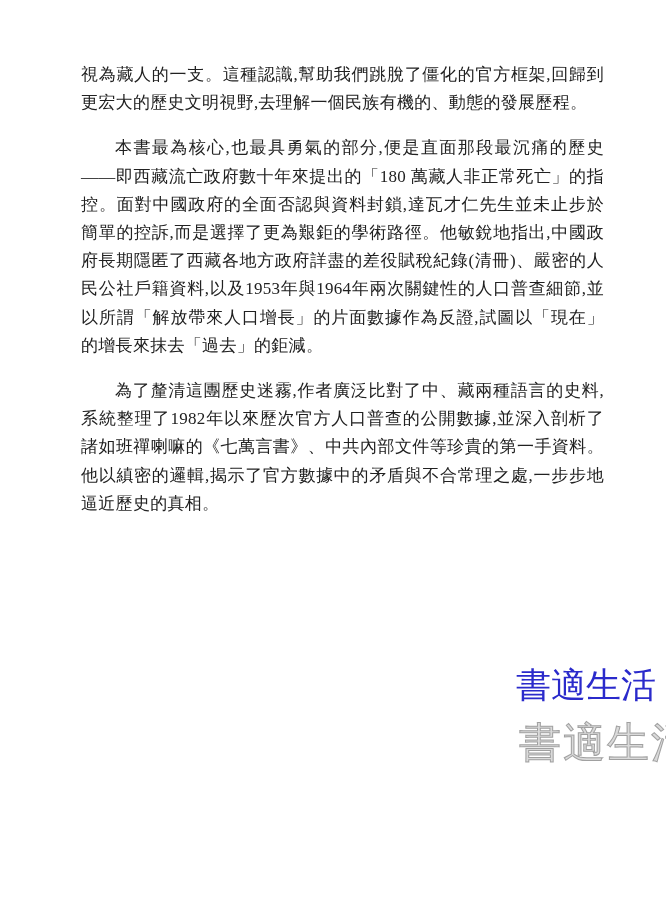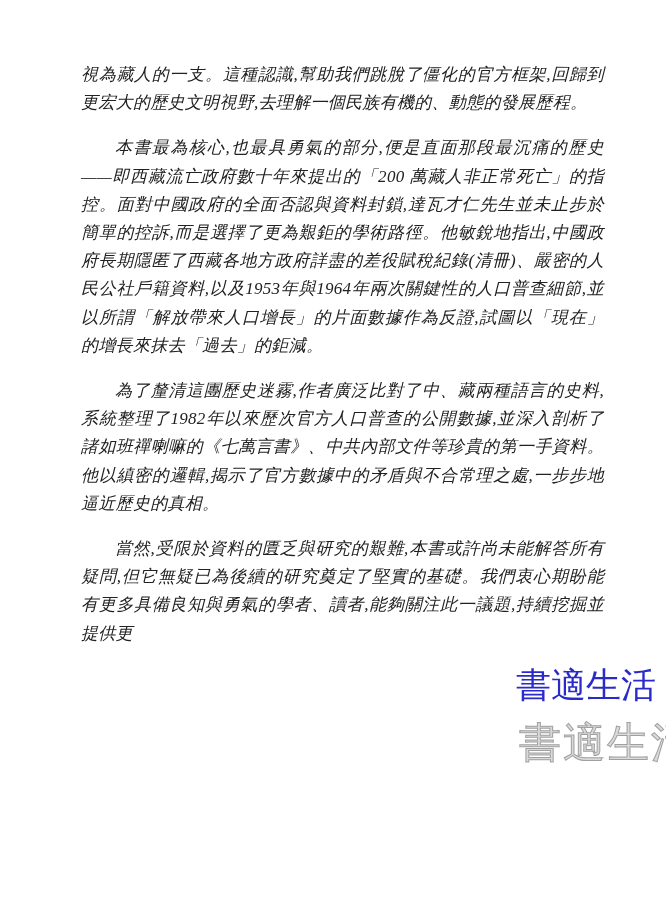--- a/index.html
+++ b/index.html
@@ -19,21 +19,20 @@
     position: absolute;
     left: 81px;
     top: 61px;
     width: 523px;
     font-size: 17px;
     line-height: 28.2px;
     letter-spacing: 0.3px;
     color: #212121;
     text-align: justify;
     text-justify: inter-ideograph;
-    font-style: italic;
   }
   .content p {
     margin: 0 0 17px 0;
   }
   .content p.indent {
     text-indent: 2em;
   }
   .wm {
     position: absolute;
     white-space: nowrap;
@@ -84,23 +83,22 @@
     font-family: "Liberation Sans", sans-serif;
   }
 </style>
 </head>
 <body>
 
 <div class="page">
 
   <div class="content">
     <p>視為藏人的一支。這種認識,幫助我們跳脫了僵化的官方框架,回歸到更宏大的歷史文明視野,去理解一個民族有機的、動態的發展歷程。</p>
-    <p class="indent">本書最為核心,也最具勇氣的部分,便是直面那段最沉痛的歷史——即西藏流亡政府數十年來提出的「200 萬藏人非正常死亡」的指控。面對中國政府的全面否認與資料封鎖,達瓦才仁先生並未止步於簡單的控訴,而是選擇了更為艱鉅的學術路徑。他敏銳地指出,中國政府長期隱匿了西藏各地方政府詳盡的差役賦稅紀錄(清冊)、嚴密的人民公社戶籍資料,以及1953年與1964年兩次關鍵性的人口普查細節,並以所謂「解放帶來人口增長」的片面數據作為反證,試圖以「現在」的增長來抹去「過去」的鉅減。</p>
+    <p class="indent">本書最為核心,也最具勇氣的部分,便是直面那段最沉痛的歷史——即西藏流亡政府數十年來提出的「180 萬藏人非正常死亡」的指控。面對中國政府的全面否認與資料封鎖,達瓦才仁先生並未止步於簡單的控訴,而是選擇了更為艱鉅的學術路徑。他敏銳地指出,中國政府長期隱匿了西藏各地方政府詳盡的差役賦稅紀錄(清冊)、嚴密的人民公社戶籍資料,以及1953年與1964年兩次關鍵性的人口普查細節,並以所謂「解放帶來人口增長」的片面數據作為反證,試圖以「現在」的增長來抹去「過去」的鉅減。</p>
     <p class="indent">為了釐清這團歷史迷霧,作者廣泛比對了中、藏兩種語言的史料,系統整理了1982年以來歷次官方人口普查的公開數據,並深入剖析了諸如班禪喇嘛的《七萬言書》、中共內部文件等珍貴的第一手資料。他以縝密的邏輯,揭示了官方數據中的矛盾與不合常理之處,一步步地逼近歷史的真相。</p>
-    <p class="indent">當然,受限於資料的匱乏與研究的艱難,本書或許尚未能解答所有疑問,但它無疑已為後續的研究奠定了堅實的基礎。我們衷心期盼能有更多具備良知與勇氣的學者、讀者,能夠關注此一議題,持續挖掘並提供更</p>
   </div>
 
   <div class="wm wm-blue">書適生活</div>
 
   <div class="wm wm-gray">書適生活</div>
 
 
 </div>
 
 </body></html>

